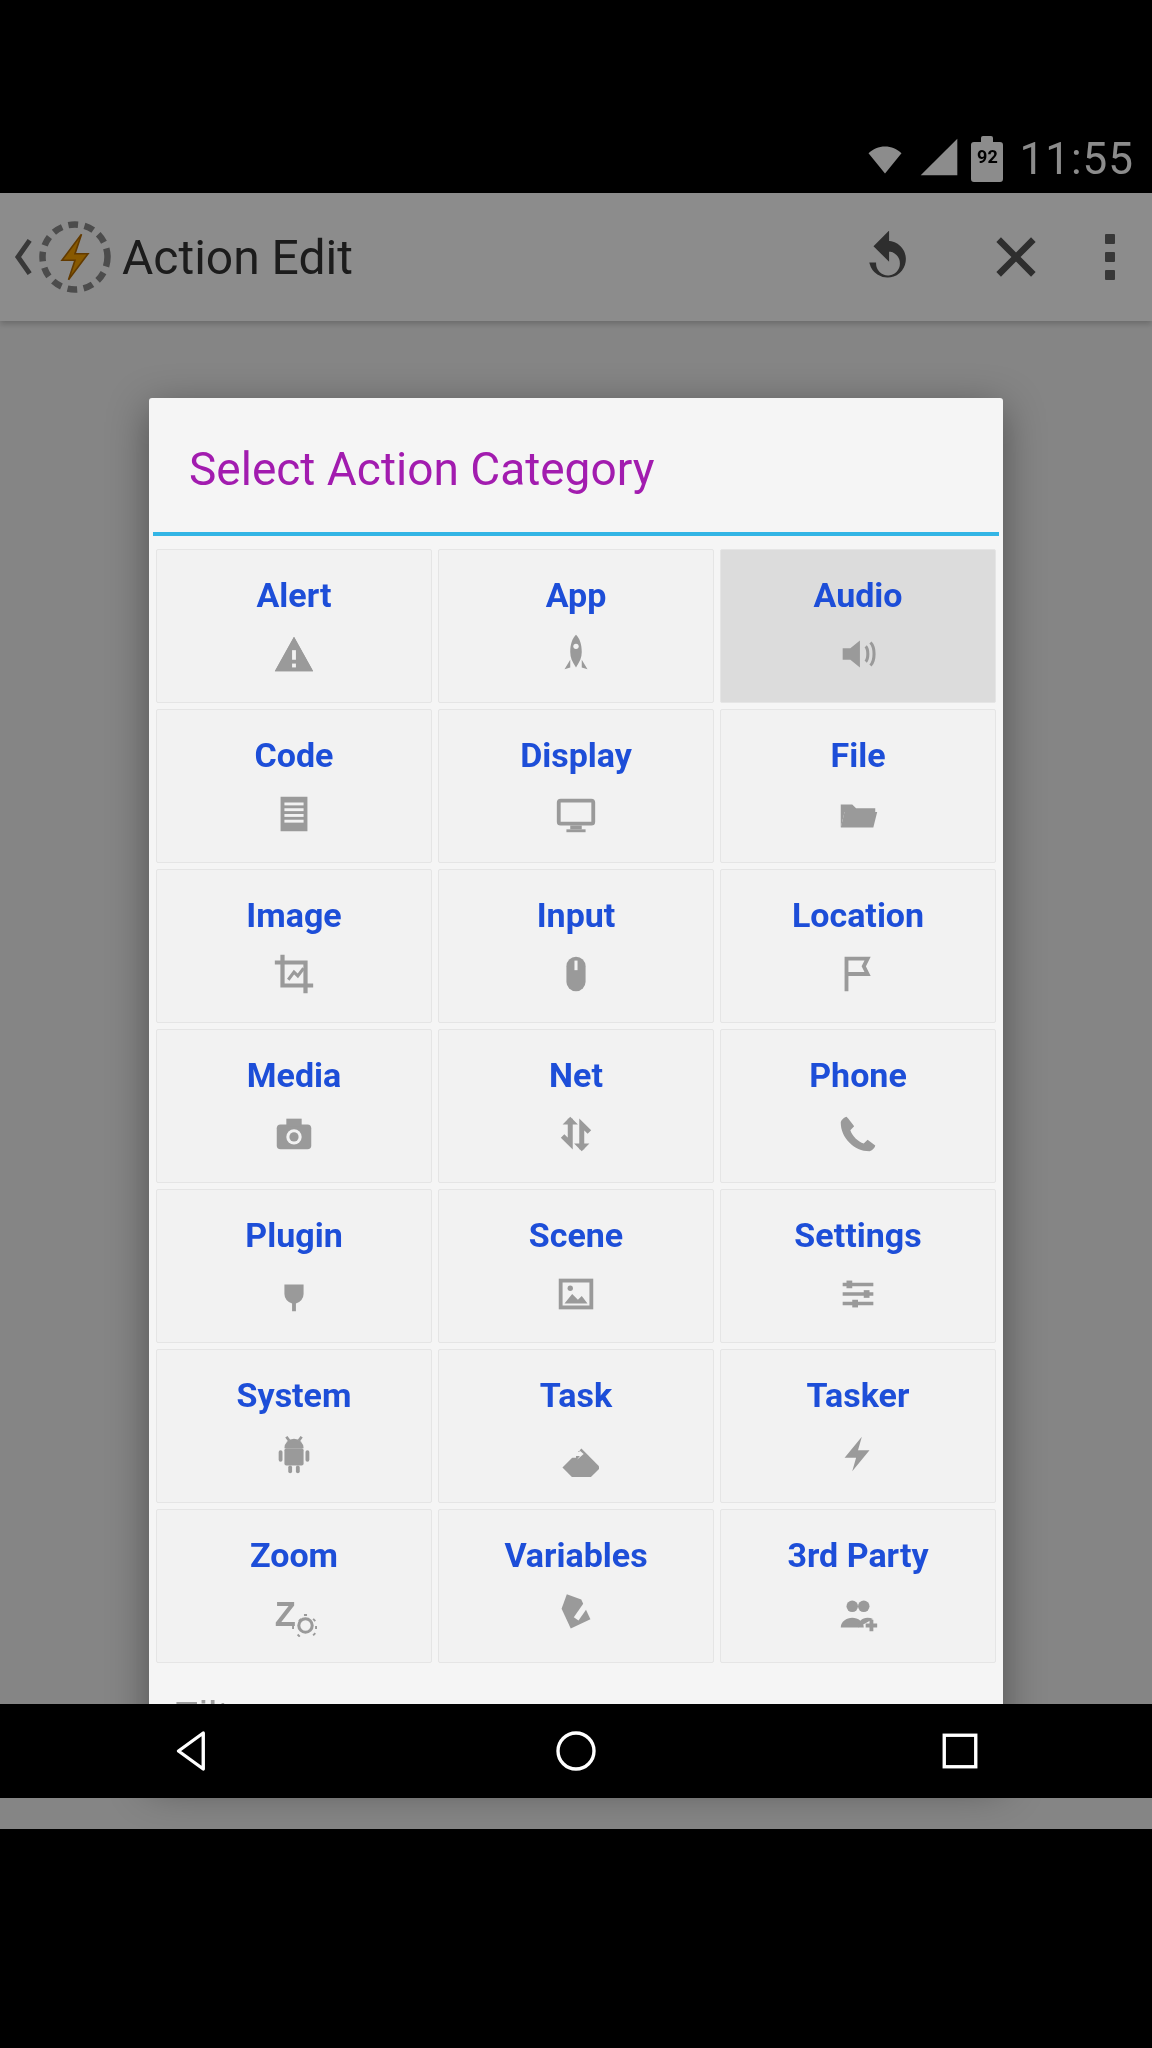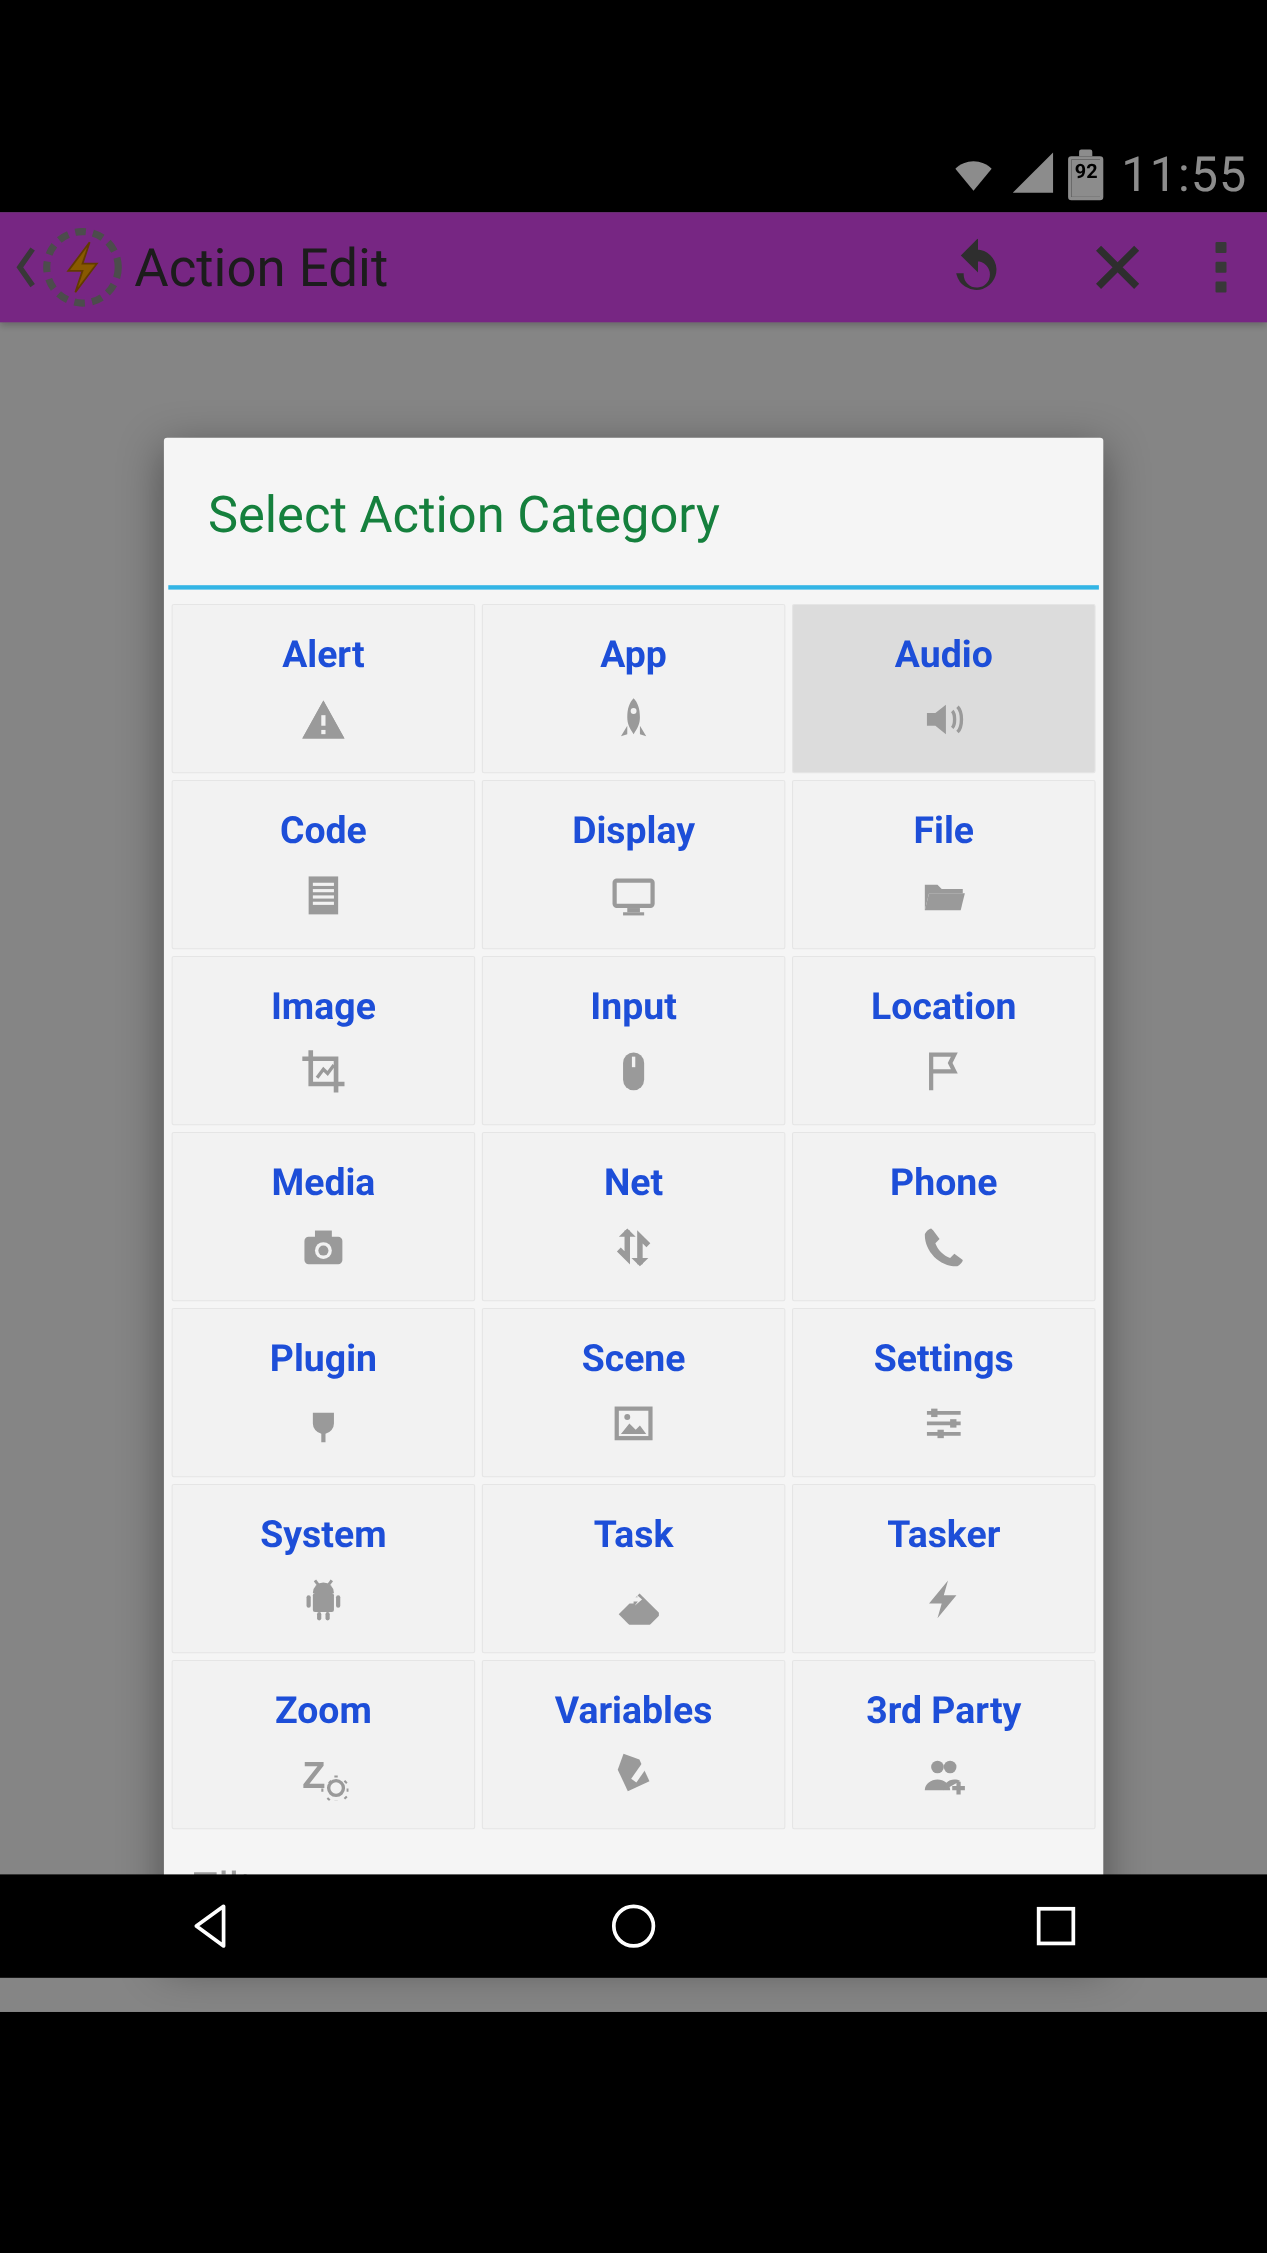--- a/index.html
+++ b/index.html
@@ -13,40 +13,40 @@
   .status-bar .ic { color: #fff; }
   .wifi-ic svg, .signal-ic svg, .battery-ic svg { width: 44px; height: 44px; fill: #fff; }
   .clock { color: #fff; font-size: 44px; font-weight: 400; letter-spacing: 1px; margin-left: 6px; }
   .battery-ic { position: relative; width: 32px; height: 46px; }
   .battery-ic .body { position: absolute; top: 6px; left: 0; right: 0; bottom: 0; border: 3px solid #fff; border-radius: 3px; }
   .battery-ic .cap { position: absolute; top: 0; left: 10px; right: 10px; height: 6px; background: #fff; border-radius: 2px 2px 0 0; }
   .battery-ic .num { position: absolute; top: 10px; left: 0; right: 0; text-align: center; font-size: 18px; color: #000; font-weight: 700; }
   .battery-ic .inner { position: absolute; top: 9px; left: 3px; right: 3px; bottom: 3px; background: #fff; }
 
   
-  .action-bar { position: absolute; top: 68px; left: 0; right: 0; height: 100px; background: #d946ef; display: flex; align-items: center; padding: 0 12px; box-shadow: 0 3px 6px rgba(0,0,0,.2); }
+  .action-bar { position: absolute; top: 68px; left: 0; right: 0; height: 128px; background: #ffffff; display: flex; align-items: center; padding: 0 12px; box-shadow: 0 3px 6px rgba(0,0,0,.2); }
   .back-caret { width: 22px; height: 40px; display: flex; align-items: center; justify-content: center; }
   .back-caret svg { width: 22px; height: 40px; fill: #555; }
   .app-icon { width: 78px; height: 78px; margin: 0 8px 0 2px; display: flex; align-items: center; justify-content: center; }
   .action-title { font-size: 48px; color: #333; font-weight: 400; }
   .action-spacer { flex: 1; }
   .action-btn { width: 92px; height: 92px; display: flex; align-items: center; justify-content: center; margin: 0 18px; }
   .action-btn svg { width: 52px; height: 52px; fill: #555; stroke: #555; }
   .overflow { display: flex; flex-direction: column; gap: 8px; align-items: center; justify-content: center; width: 60px; }
   .overflow .dot { width: 10px; height: 10px; background: #666; border-radius: 1px; }
 
   
   .page-bg { position: absolute; top: 68px; left: 0; right: 0; bottom: 94px; background: #f3f3f3; }
 
   
   .scrim { position: absolute; top: 0; left: 0; right: 0; height: 1923px; background: rgba(0,0,0,0.45); }
 
   
   .dialog { position: absolute; top: 273px; left: 149px; width: 854px; background: #f5f5f5; border-radius: 3px; box-shadow: 0 10px 40px rgba(0,0,0,.4); }
-  .dialog-title { color: #15803d; font-size: 46px; font-weight: 400; padding: 44px 40px 36px 40px; }
+  .dialog-title { color: #a21caf; font-size: 46px; font-weight: 400; padding: 44px 40px 36px 40px; }
   .dialog-divider { height: 4px; background: #33b5e5; margin: 0 4px; }
   .grid { padding: 10px 4px 0 4px; }
   .row { display: flex; }
   .cell { flex: 1; margin: 3px; background: #f2f2f2; border: 1px solid #e5e5e5; border-radius: 2px; height: 154px; display: flex; flex-direction: column; align-items: center; justify-content: center; gap: 16px; }
   .cell.selected { background: #dcdcdc; }
   .cell .label { font-size: 34px; font-weight: 700; color: #1d4ed8; }
   .cell .icon { height: 46px; display: flex; align-items: center; justify-content: center; }
   .cell .icon svg { width: 46px; height: 46px; fill: #9a9a9a; }
   .filter-wrap { padding: 16px 20px 26px 20px; }
   .filter-box { position: relative; }

